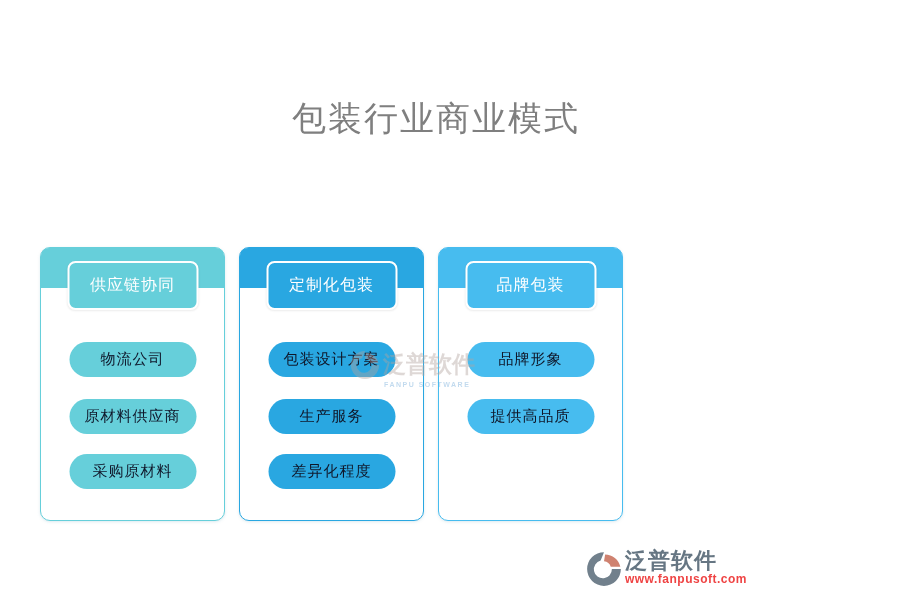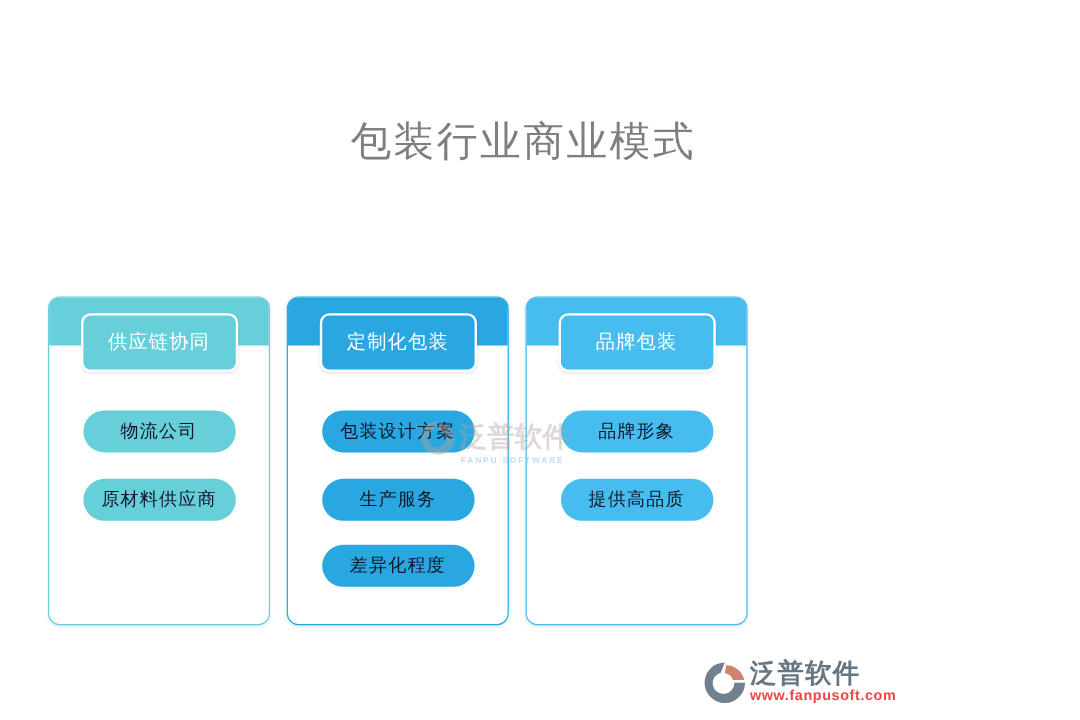--- a/index.html
+++ b/index.html
@@ -95,20 +95,21 @@
 
   <div class="page-title">包装行业商业模式</div>
 
   <div class="cards">
 
     <div class="card" style="--c: #66CFDA;">
       <div class="band"></div>
       <div class="header-btn">供应链协同</div>
       <div class="pill pill-0">物流公司</div>
       <div class="pill pill-1">原材料供应商</div>
+      <div class="pill pill-2">采购原材料</div>
     </div>
 
     <div class="card" style="--c: #29A7E1;">
       <div class="band"></div>
       <div class="header-btn">定制化包装</div>
       <div class="pill pill-0">包装设计方案</div>
       <div class="pill pill-2">差异化程度</div>
       <div class="pill pill-1">生产服务</div>
     </div>
 

